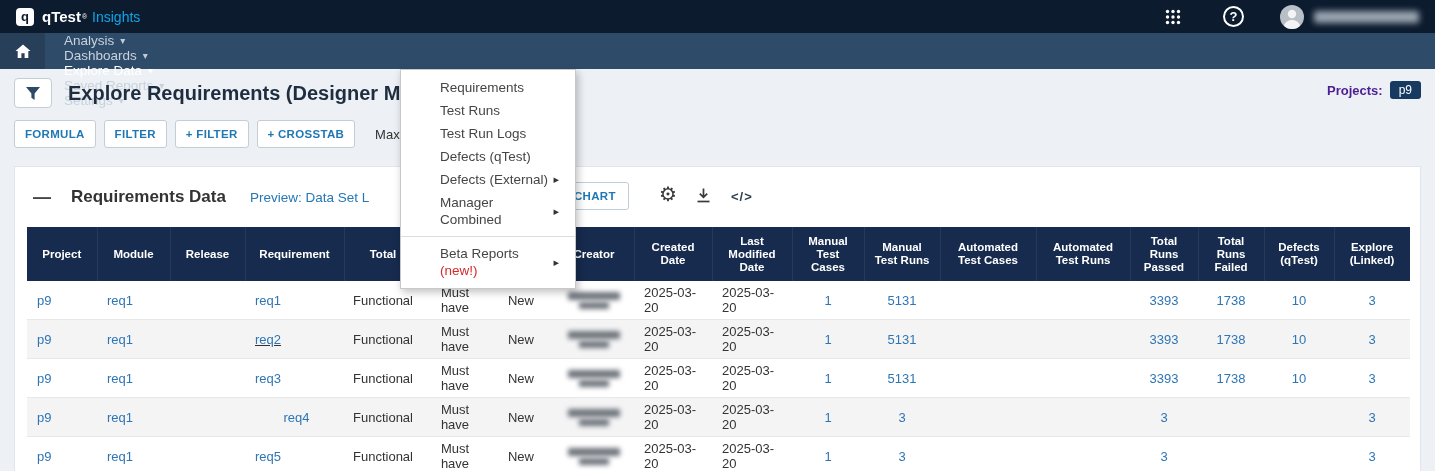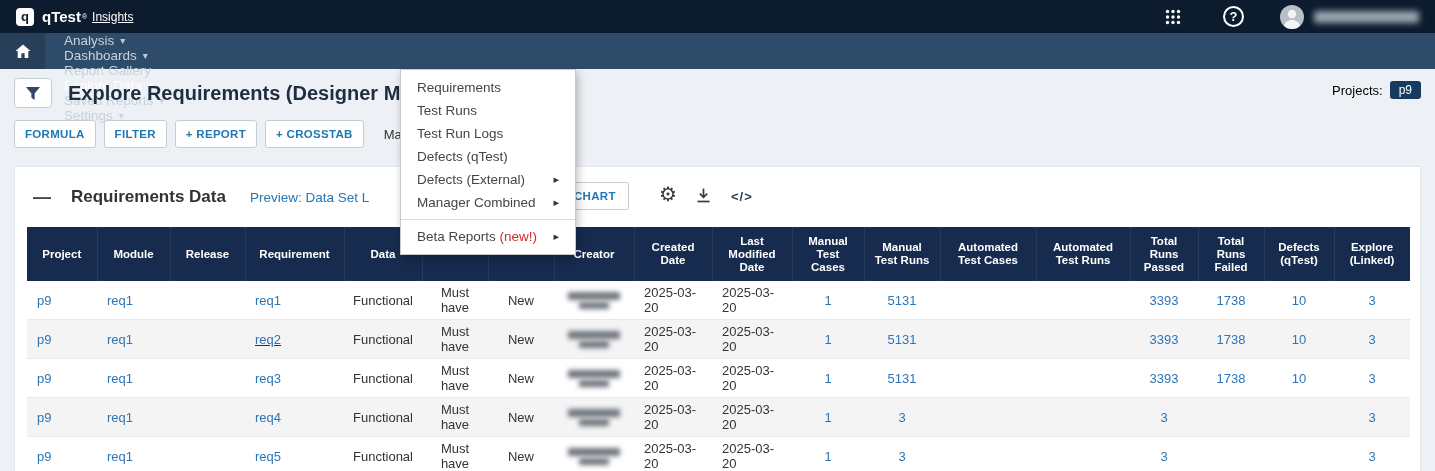--- a/index.html
+++ b/index.html
@@ -8,49 +8,49 @@
     width:1435px; height:471px; overflow:hidden; position:relative;
     font-family:"Liberation Sans", sans-serif; background:#edf0f4;
   }
 
   
   .topbar { height:33px; background:#0c1b2e; display:flex; align-items:center; justify-content:space-between; padding:0 16px; }
   .brand { display:flex; align-items:center; }
   .logo-box { width:18px; height:18px; background:#ffffff; border-radius:4px; color:#0c1b2e; font-weight:bold; font-size:13px; display:flex; align-items:center; justify-content:center; }
   .brand-name { color:#fff; font-size:15px; font-weight:bold; margin-left:8px; }
   .reg { color:#fff; font-size:7px; align-self:flex-start; margin-top:5px; margin-left:1px; }
-  .brand-sub { color:#ffffff; font-size:12px; margin-left:5px;text-decoration:underline; }
+  .brand-sub { color:#0ea5e9; font-size:14px; margin-left:5px; }
   .topbar-right { display:flex; align-items:center; }
   .grid-icon { margin-right:42px; display:flex; }
   .help-circle { width:21px; height:21px; border:2px solid #fff; border-radius:50%; color:#fff; font-size:13px; font-weight:bold; display:flex; align-items:center; justify-content:center; margin-right:36px; }
   .avatar { width:24px; height:24px; border-radius:50%; background:#b9bfc6; overflow:hidden; display:flex; align-items:flex-end; justify-content:center; margin-right:10px; }
   .name-blur { width:105px; height:12px; background:#9aa5b1; filter:blur(3px); border-radius:2px; }
 
   
   .navbar { height:36px; background:#2e4c6a; display:flex; align-items:stretch; }
   .home-tile { width:45px; background:#273f58; display:flex; align-items:center; justify-content:center; cursor:pointer; }
   #nav-items { display:flex;flex-direction:column; }
   .nav-item { display:flex; align-items:center; gap:6px; padding:0 19px; color:#c7d2dc; font-size:13.5px; cursor:pointer; white-space:nowrap; }
   .nav-item.active { color:#ffffff; }
   .caret { font-size:10px; opacity:.95; }
 
   
   .dropdown { position:absolute; left:400px; top:69px; width:176px; background:#fff; border:1px solid #c9c9c9; box-shadow:2px 3px 8px rgba(0,0,0,.25); z-index:50; padding:6px 0; }
-  .menu-item { display:flex; justify-content:space-between; align-items:center; padding:3px 16px; font-size:13.5px; color:#454545; line-height:17px; cursor:pointer; }
+  .menu-item { display:flex; justify-content:space-between; align-items:center; padding:3px 16px; font-size:13.5px; color:#454545; line-height:17px; cursor:pointer;margin-left:23px; }
   .subarrow { font-size:11px; color:#333; }
   .menu-sep { height:1px; background:#ddd; margin:5px 0; }
   .new-tag { color:#d22b2b; }
 
   
   .content { padding:0 14px; }
   .page-head { display:flex; align-items:center; margin-top:7px; height:34px; position:relative; }
   .filter-btn { width:38px; height:30px; background:#fff; border:1px solid #c3cdd6; border-radius:4px; display:flex; align-items:center; justify-content:center; cursor:pointer; }
   .page-title { font-size:20px; font-weight:bold; color:#1e2e40; margin-left:16px; white-space:nowrap; }
   .projects { position:absolute; right:0; top:5px; display:flex; align-items:center; gap:7px; }
-  .projects-label { font-size:13px; font-weight:normal; color:#000000;margin-left:16px; }
+  .projects-label { font-size:13px; font-weight:bold; color:#4c1d95;margin-left:16px; }
   .project-badge { background:#163a60; color:#fff; font-size:12px; padding:2px 9px; border-radius:3px; cursor:pointer; }
 
   .toolbar { display:flex; align-items:center; margin-top:10px; }
   .tb-btn { height:28px; padding:0 10px; margin-right:8px; background:#fff; border:1px solid #c3cdd6; border-radius:3px; color:#1f78b4; font-weight:bold; font-size:11.5px; display:flex; align-items:center; letter-spacing:.3px; cursor:pointer; white-space:nowrap; }
   .maximize { margin-left:12px; font-size:13px; color:#333; white-space:nowrap; }
 
   
   .panel { margin-top:18px; background:#fff; border:1px solid #e2e6ea; height:400px; overflow:hidden; }
   .panel-head { display:flex; align-items:center; height:60px; padding:0 18px; position:relative; }
   .collapse { font-size:18px; color:#444; font-weight:bold; cursor:pointer; }
@@ -125,23 +125,20 @@
   </div>
   <div id="nav-items">
       <div class="nav-item">
         <span>Analysis</span>
         <span class="caret">▾</span>
       </div>
       <div class="nav-item">
         <span>Dashboards</span>
         <span class="caret">▾</span>
       </div>
-      <div class="nav-item">
-        <span>Report Gallery</span>
-      </div>
       <div class="nav-item active">
         <span>Explore Data</span>
         <span class="caret">▾</span>
       </div>
       <div class="nav-item">
         <span>Saved Reports</span>
         <span class="caret">▾</span>
       </div>
       <div class="nav-item">
         <span>Settings</span>
@@ -195,21 +192,21 @@
     <div class="projects">
       <span class="projects-label">Projects:</span>
       <span class="project-badge">p9</span>
     </div>
   </div>
 
   <div class="toolbar">
     <div id="toolbar-buttons" style="display:flex;">
         <div class="tb-btn">FORMULA</div>
         <div class="tb-btn">FILTER</div>
-        <div class="tb-btn">+ REPORT</div>
+        <div class="tb-btn">+ FILTER</div>
         <div class="tb-btn">+ CROSSTAB</div>
       </div>
     <span class="maximize">Maximize</span>
   </div>
 
   <div class="panel">
     <div class="panel-head">
       <span class="collapse">—</span>
       <span class="panel-title">Requirements Data</span>
       <span class="preview-link">Preview: Data Set L</span>
@@ -224,21 +221,21 @@
       <span class="code-icon">&lt;/&gt;</span>
     </div>
     <div class="table-wrap">
       <table>
         <thead>
             <tr id="header-row">
               <th>Project</th>
               <th>Module</th>
               <th>Release</th>
               <th>Requirement</th>
-              <th>Data</th>
+              <th>Total</th>
               <th></th>
               <th></th>
               <th>Creator</th>
               <th>Created Date</th>
               <th>Last Modified Date</th>
               <th>Manual Test Cases</th>
               <th>Manual Test Runs</th>
               <th>Automated Test Cases</th>
               <th>Automated Test Runs</th>
               <th>Total Runs Passed</th>
@@ -314,21 +311,21 @@
               <td style="text-align: center;"></td>
               <td style="text-align: center;"><span class="tlink">3393</span></td>
               <td style="text-align: center;"><span class="tlink">1738</span></td>
               <td style="text-align: center;"><span class="tlink">10</span></td>
               <td style="text-align: center;"><span class="tlink">3</span></td>
             </tr>
             <tr class="even">
               <td class="pad-l" style="text-align: left;"><span class="tlink">p9</span></td>
               <td class="pad-l" style="text-align: left;"><span class="tlink">req1</span></td>
               <td class="pad-l" style="text-align: left;"></td>
-              <td class="pad-l" style="text-align: left;"><span class="tlink">req4</span></td>
+              <td class="pad-l" style="text-align: center;"><span class="tlink">req4</span></td>
               <td style="text-align: center;">Functional</td>
               <td style="text-align: center;">Must have</td>
               <td style="text-align: center;">New</td>
               <td style="text-align: center;">
                 <div class="blur-bar b1"></div>
                 <div class="blur-bar b2"></div>
               </td>
               <td class="pad-l" style="text-align: left;">2025-03-20</td>
               <td class="pad-l" style="text-align: left;">2025-03-20</td>
               <td style="text-align: center;"><span class="tlink">1</span></td>

